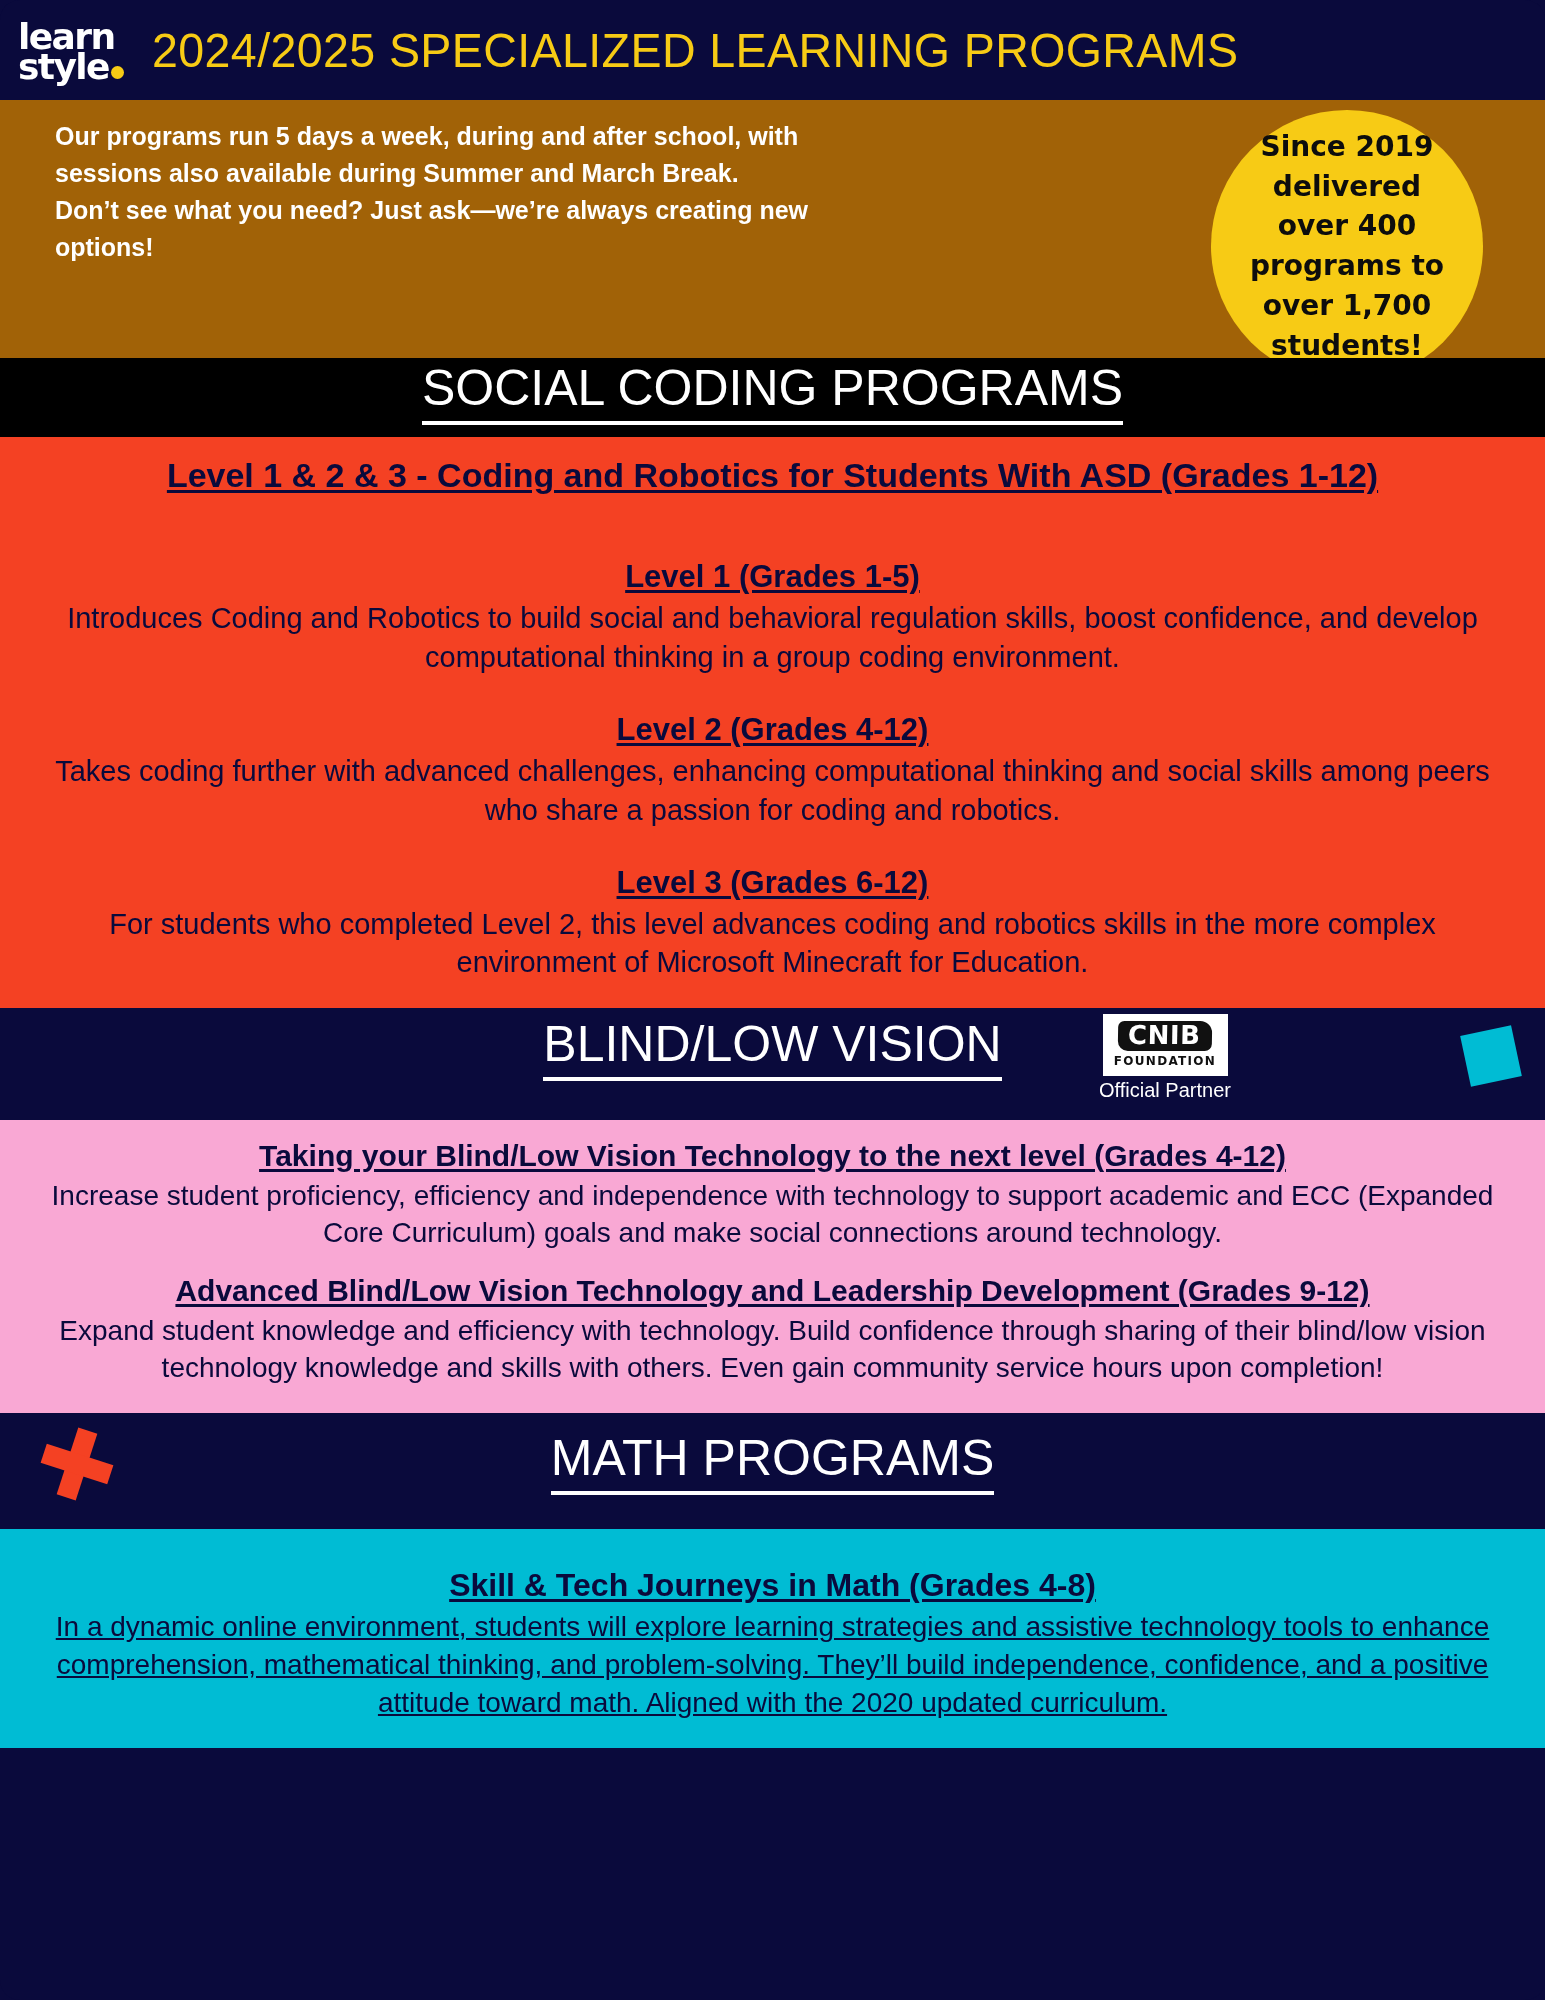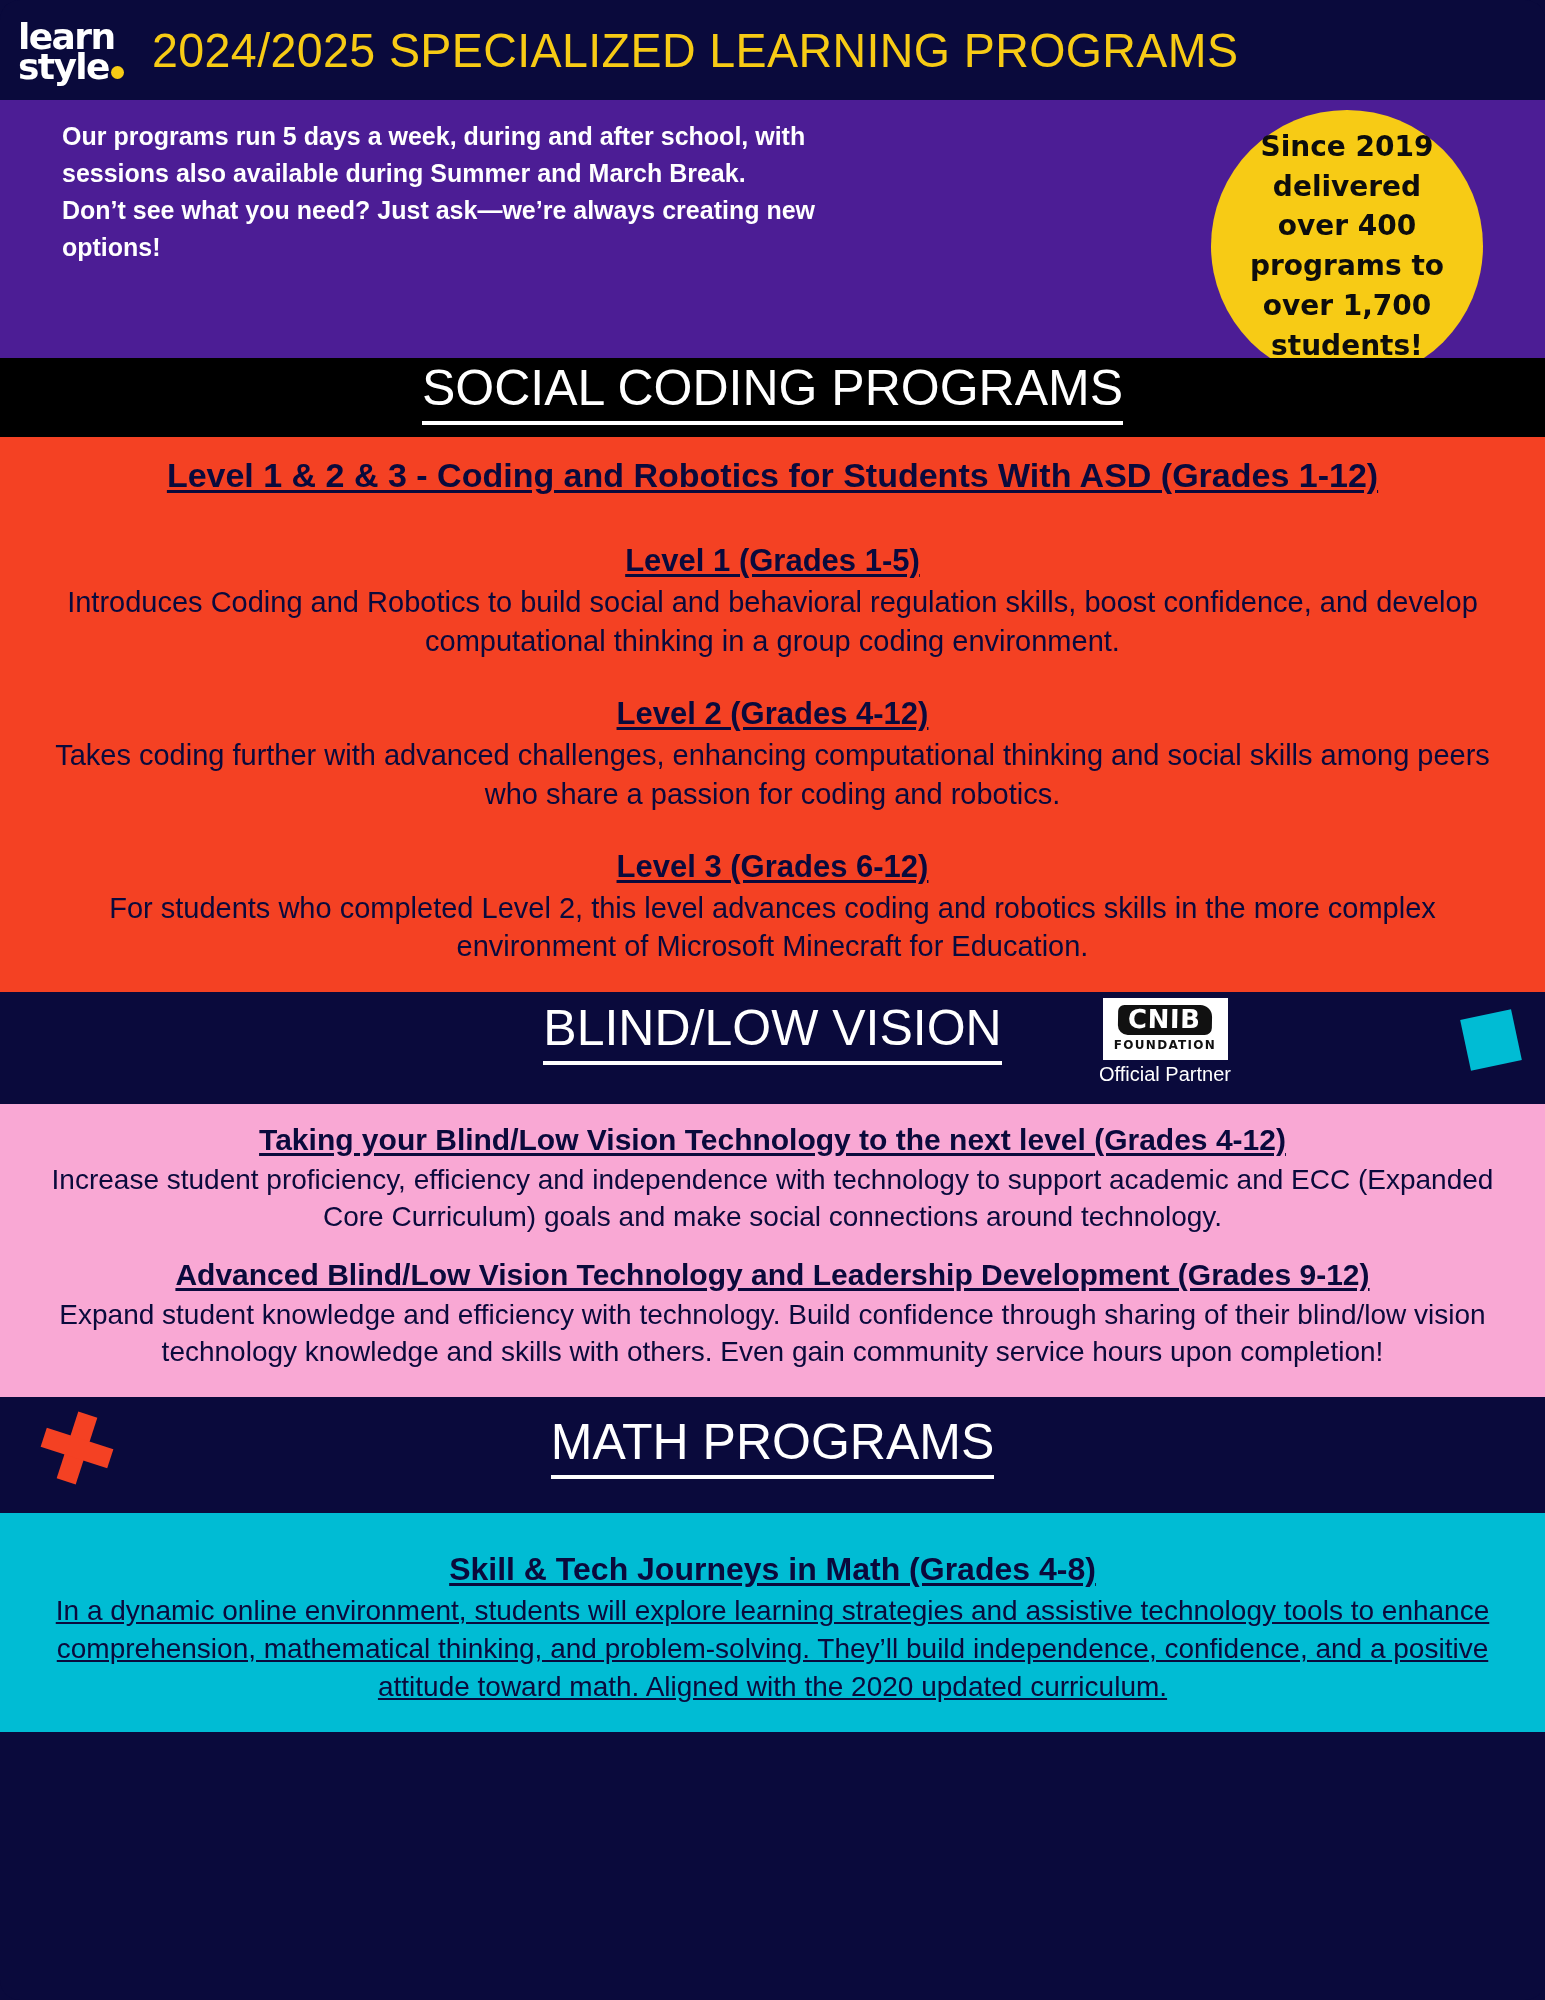--- a/index.html
+++ b/index.html
@@ -63,22 +63,22 @@
     white-space: nowrap;
     margin-left: 22px;
     font-family: "Liberation Sans", sans-serif;
     transform: scaleX(0.97);
     transform-origin: left center;
   }
 
   
   .intro-band {
     position: relative;
-    background: #4c1d95;
-    padding: 18px 0 0 10px;
+    background: #a16207;
+    padding: 18px 0 0 3px;
     min-height: 240px;
   }
   .intro-text {
     color: #ffffff;
     font-size: 25px;
     font-weight: bold;
     line-height: 1.48;
     width: 1000px;
     margin-left: 52px;
     font-family: "Liberation Sans", sans-serif;
@@ -236,21 +236,21 @@
     font-weight: bold;
     font-size: 31px;
     line-height: 1.3;
     margin: 0 0 2px 0;
     font-family: "Liberation Sans", sans-serif;
   }
   .prog-title u { text-decoration: underline; text-underline-offset: 3px; }
 
   .prog-title.big {
     font-size: 34px;
-    margin-bottom: 0;
+    margin-bottom: 16px;
   }
 
   .prog-body {
     text-align: center;
     font-size: 29px;
     line-height: 1.32;
     margin: 0;
     font-family: "Liberation Sans", sans-serif;
   }
   .spacer-lg { height: 44px; }

